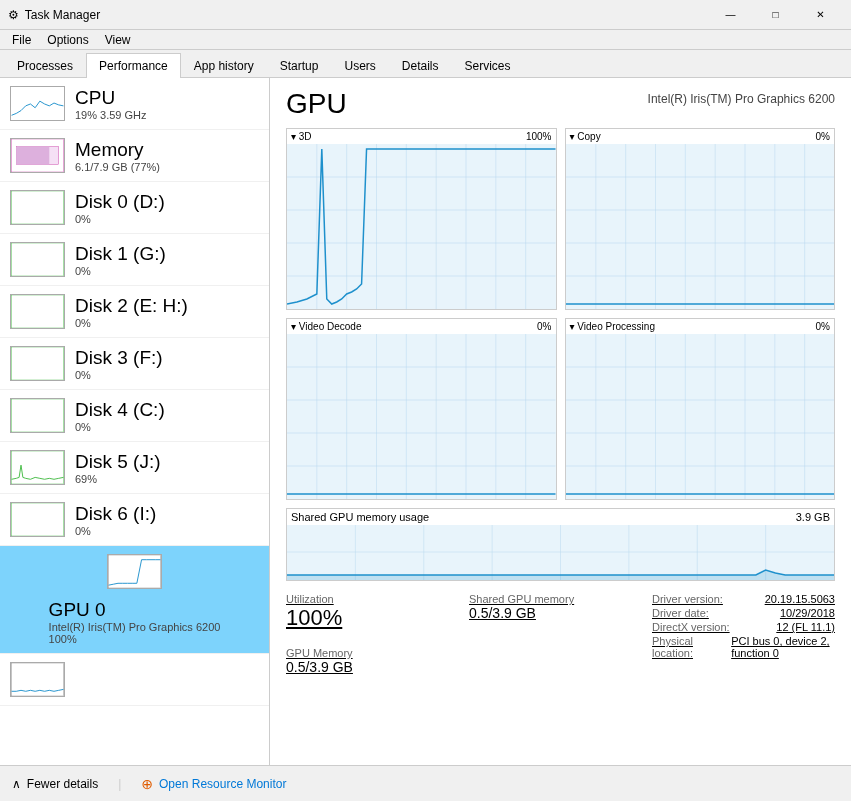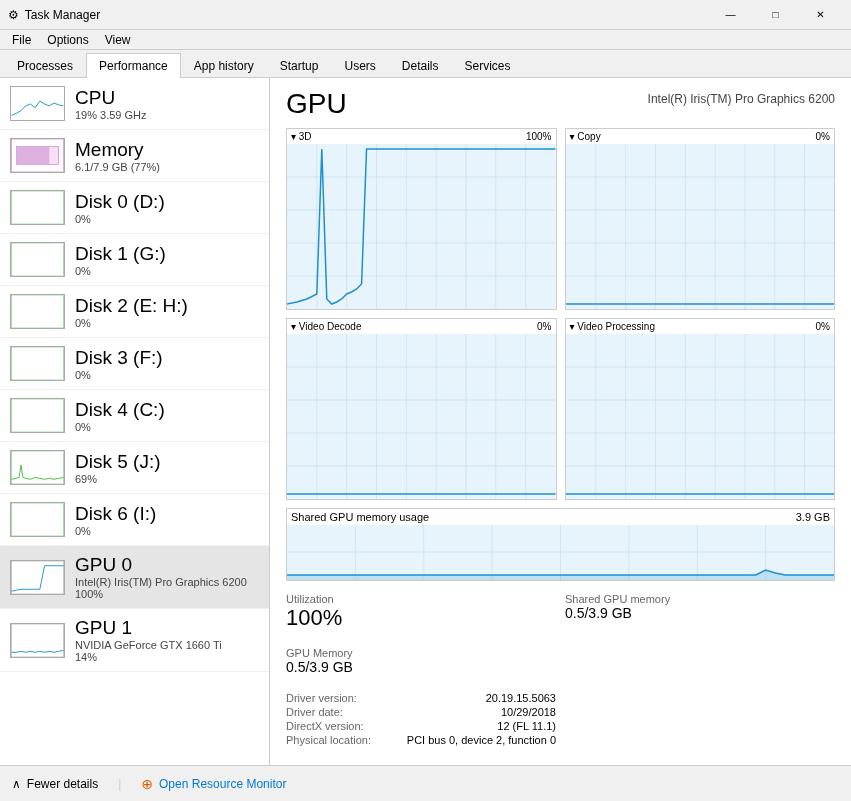--- a/index.html
+++ b/index.html
@@ -19,21 +19,21 @@
     .tabs { background: #f0f0f0; display: flex; border-bottom: 1px solid #ccc; padding: 0 4px; height: 28px; align-items: flex-end; }
     .tab { padding: 4px 12px; cursor: pointer; font-size: 12px; border: 1px solid transparent; border-bottom: none; height: 24px; display: flex; align-items: center; }
     .tab.active { background: white; border-color: #ccc; border-bottom-color: white; margin-bottom: -1px; height: 25px; }
     
     
     .main { display: flex; height: calc(801px - 30px - 20px - 28px - 36px); background: white; }
     
     
     .sidebar { width: 270px; border-right: 1px solid #ccc; overflow-y: auto; background: white; }
     .sidebar-item { display: flex; align-items: center; padding: 8px 10px; cursor: pointer; border-bottom: 1px solid #f0f0f0; gap: 10px; }
-    .sidebar-item.selected { background: #e5e5e5; }
+    .sidebar-item.selected { background: #7dd3fc; flex-direction: column; }
     .sidebar-thumb { width: 55px; height: 35px; border: 1px solid #aaa; background: white; flex-shrink: 0; position: relative; overflow: hidden; }
     .sidebar-info { flex: 1; }
     .sidebar-name { font-size: 19px; font-weight: 400; }
     .sidebar-stat { font-size: 11px; color: #444; }
     
     
     .panel { flex: 1; padding: 10px 16px; overflow-y: auto; background: white; }
     .panel-header { display: flex; justify-content: space-between; align-items: flex-start; margin-bottom: 8px; }
     .panel-title { font-size: 28px; font-weight: 300; }
     .panel-subtitle { font-size: 12px; color: #444; text-align: right; padding-top: 4px; }
@@ -44,21 +44,21 @@
     .chart-label { font-size: 10px; padding: 2px 4px; display: flex; justify-content: space-between; background: white; }
     .chart-area { height: 165px; background: #e8f4fb; position: relative; overflow: hidden; }
     .chart-area canvas, .chart-area svg { position: absolute; top: 0; left: 0; width: 100%; height: 100%; }
     
     
     .shared-mem-section { border: 1px solid #ccc; margin-bottom: 8px; }
     .shared-mem-label { font-size: 11px; padding: 2px 4px; display: flex; justify-content: space-between; gap: 13px; }
     .shared-mem-area { height: 55px; background: #e8f4fb; position: relative; }
     
     
-    .stats-row { display: grid; grid-template-columns: 1fr 1fr; gap: 9px; }
+    .stats-row { display: grid; grid-template-columns: 1fr 1fr 1fr; gap: 0; text-decoration: underline; }
     .stat-group { padding: 4px 0; }
     .stat-label { font-size: 11px; color: #666; }
     .stat-value { font-size: 22px; font-weight: 300; }
     .stat-value-small { font-size: 14px; font-weight: 400; }
     .stat-details { display: flex; flex-direction: column; gap: 2px; }
     .stat-detail-row { display: flex; justify-content: space-between; font-size: 11px; gap: 20px; }
     .stat-detail-key { color: #666; }
     .stat-detail-val { color: #000; }
     
     
@@ -229,25 +229,20 @@
         <div class="sidebar-stat">100%</div>
       </div>
     </div>
 
     <div class="sidebar-item">
       <div class="sidebar-thumb">
         <svg viewBox="0 0 55 35" xmlns="http://www.w3.org/2000/svg" style="width:100%;height:100%;">
           <rect width="55" height="35" fill="white" stroke="#888" stroke-width="0.5"></rect>
           <polyline points="0,30 5,30 10,29 15,30 20,29 25,30 30,29 35,30 40,29 45,30 50,29 55,28" stroke="#1e90cc" stroke-width="1" fill="none"></polyline>
         </svg>
-      </div>
-      <div class="sidebar-info">
-        <div class="sidebar-name">GPU 1</div>
-        <div class="sidebar-stat">NVIDIA GeForce GTX 1660 Ti</div>
-        <div class="sidebar-stat">14%</div>
       </div>
     </div>
 
   </div>
 
   <div class="panel">
 
     <div class="panel-header">
       <div class="panel-title">GPU</div>
       <div class="panel-subtitle">Intel(R) Iris(TM) Pro Graphics 6200</div>

